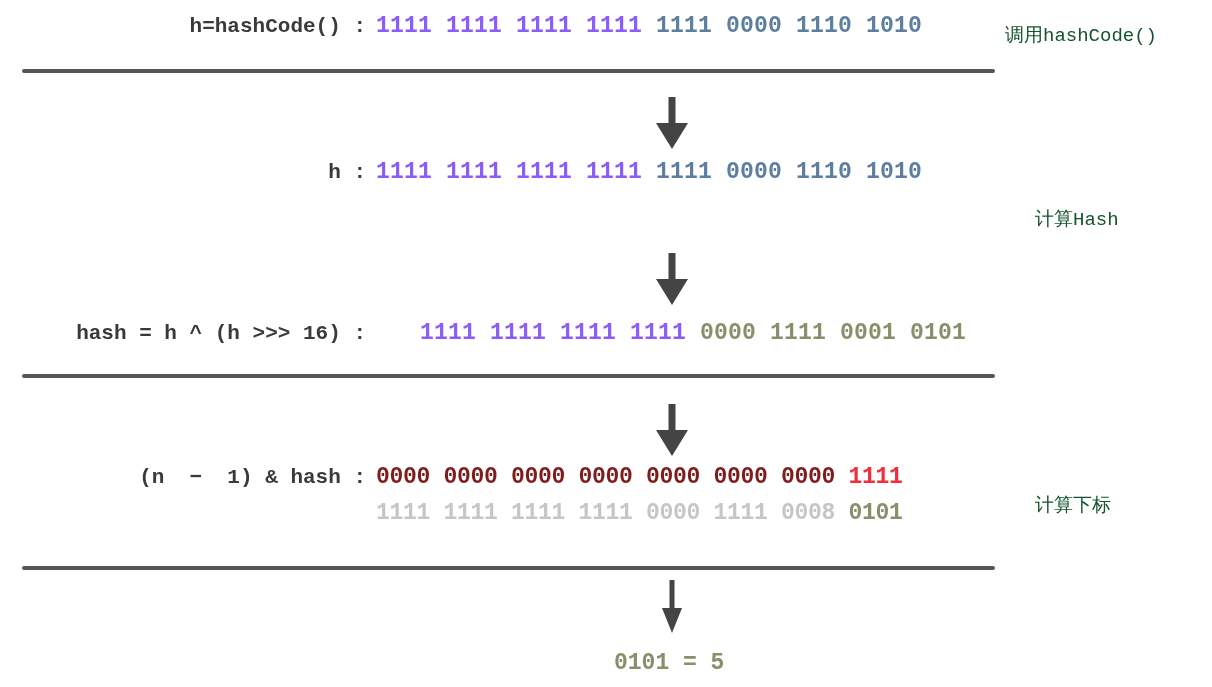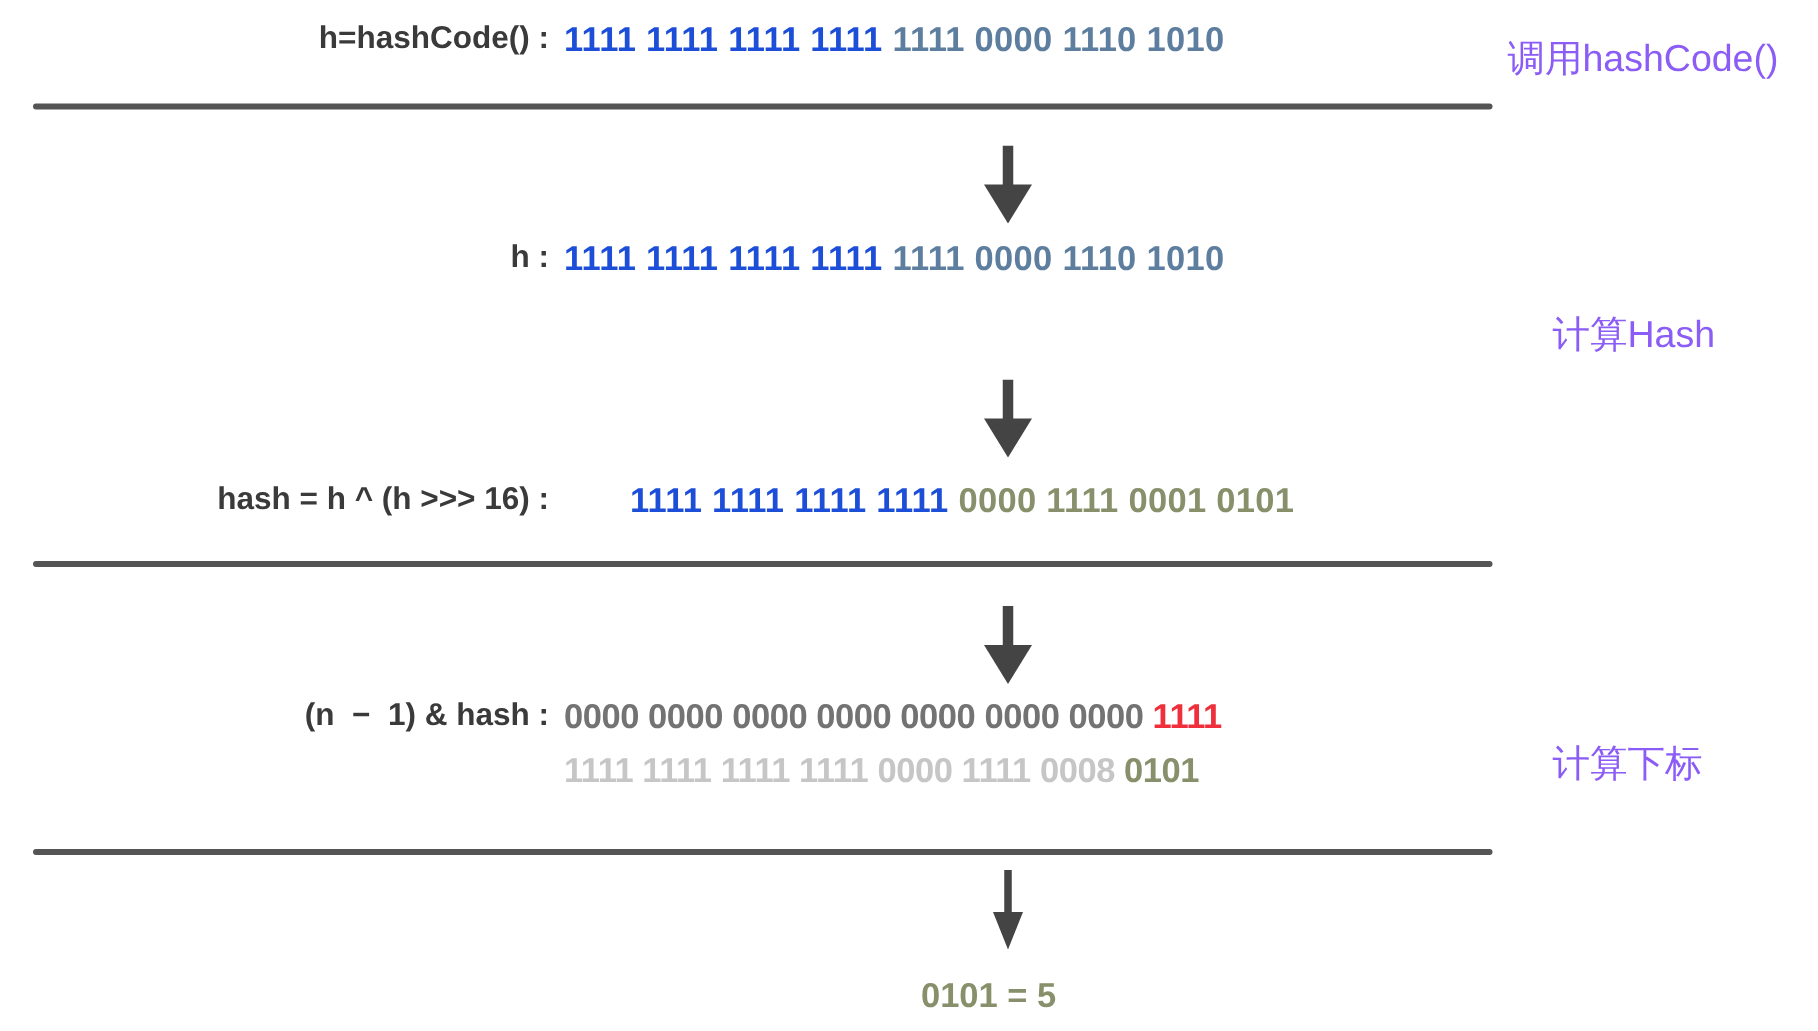--- a/index.html
+++ b/index.html
@@ -13,20 +13,21 @@
     position: relative;
     font-family: "Liberation Sans", "DejaVu Sans", sans-serif;
     overflow: hidden;
   }
 
   .stage {
     position: absolute;
     left: 0; top: 0;
     width: 1212px;
     height: 687px;
+    font-family: Liberation Mono, monospace;
   }
 
   
   .rule {
     position: absolute;
     left: 22px;
     width: 973px;
     height: 4px;
     background: #555555;
     border-radius: 2px;
@@ -62,33 +63,33 @@
   .row .bits {
     margin-left: 10px;
     font-size: 23px;
     font-weight: bold;
     white-space: pre;
     letter-spacing: 0.2px;
   }
   .row.tight .bits { letter-spacing: -0.3px; }
 
   .grp { display: inline; }
-  .c-orange { color: #1d4ed8; }
+  .c-orange { color: #8b5cf6; }
   .c-blue   { color: #5d7e9e; }
   .c-black  { color: #3a3a3a; }
   .c-olive  { color: #87906a; }
-  .c-gray   { color: #737373; }
+  .c-gray   { color: #7f1d1d; }
   .c-gray2  { color: #c6c6c6; }
   .c-red    { color: #ef2f3c; }
 
   
   .side-label {
     position: absolute;
-    font-size: 25px;
-    color: #8b5cf6;
+    font-size: 19px;
+    color: #14532d;
     white-space: nowrap;
     font-weight: normal;
   }
 
   
   .result {
     position: absolute;
     font-size: 23px;
     font-weight: bold;
     color: #87906a;

